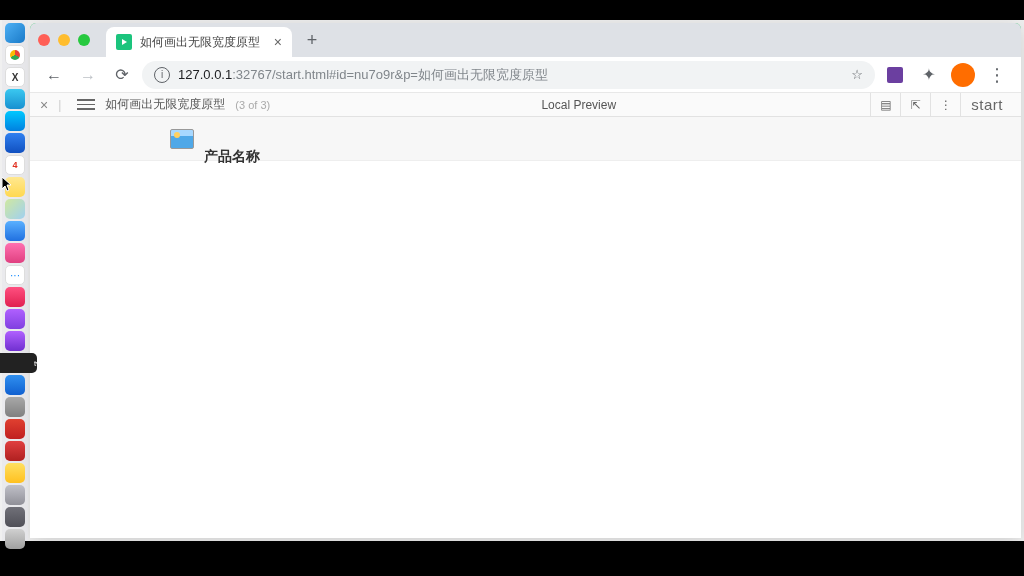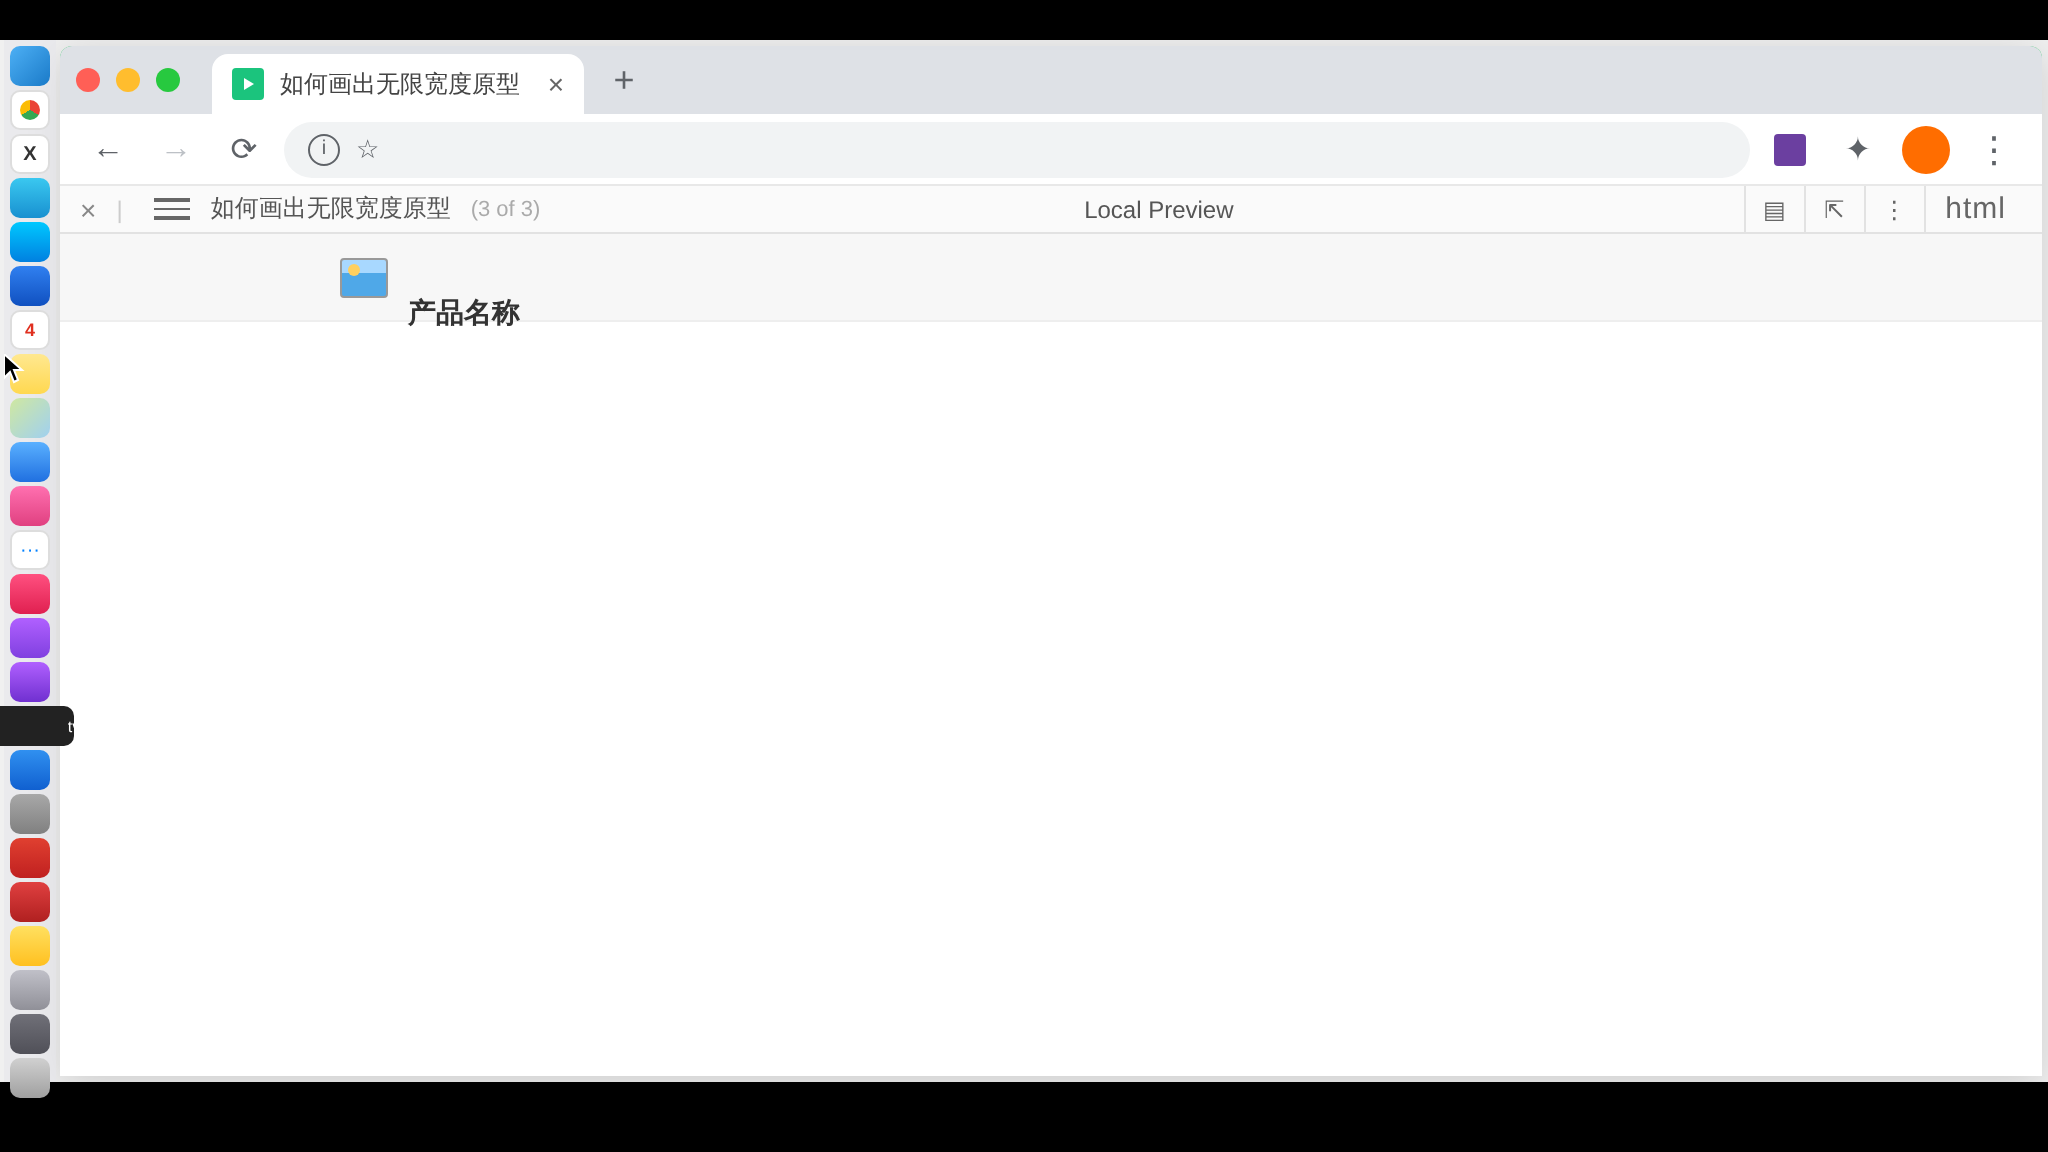--- a/index.html
+++ b/index.html
@@ -257,20 +257,23 @@
       </div>
       <div class="newtab">+</div>
     </div>
 
     <div class="addrbar">
       <div class="nav-btn">←</div>
       <div class="nav-btn disabled">→</div>
       <div class="nav-btn">⟳</div>
       <div class="url-field">
         <span class="url-info-icon">i</span>
+        <span class="url-text">
+          <span class="url-host">127.0.0.1</span><span class="url-path">:32767</span><span class="url-path">/start.html#id=nu7o9r&amp;p=如何画出无限宽度原型</span>
+        </span>
         <span class="addr-star">☆</span>
       </div>
       <div class="addr-icon">
           <span class="addr-purple"></span>
         </div>
       <div class="addr-icon">✦</div>
       <div class="addr-icon">
           <span class="addr-avatar"></span>
         </div>
       <div class="addr-icon addr-dots">⋮</div>
@@ -287,21 +290,21 @@
           </span>
         <span>如何画出无限宽度原型</span>
         <span class="ax-pagecount">(3 of 3)</span>
       </div>
       <div class="ax-center">Local Preview</div>
       <div class="ax-right">
         <div class="ax-ricon">▤</div>
         <div class="ax-ricon">⇱</div>
         <div class="ax-ricon">⋮</div>
         <div class="ax-logo">
-            <span>html</span>
+            <span>start</span>
           </div>
       </div>
     </div>
 
     <div class="content">
       <div class="user-area">
         <span class="user-name">langzipm</span>
         <span class="user-logout">退出</span>
       </div>
       <div class="content-header">

